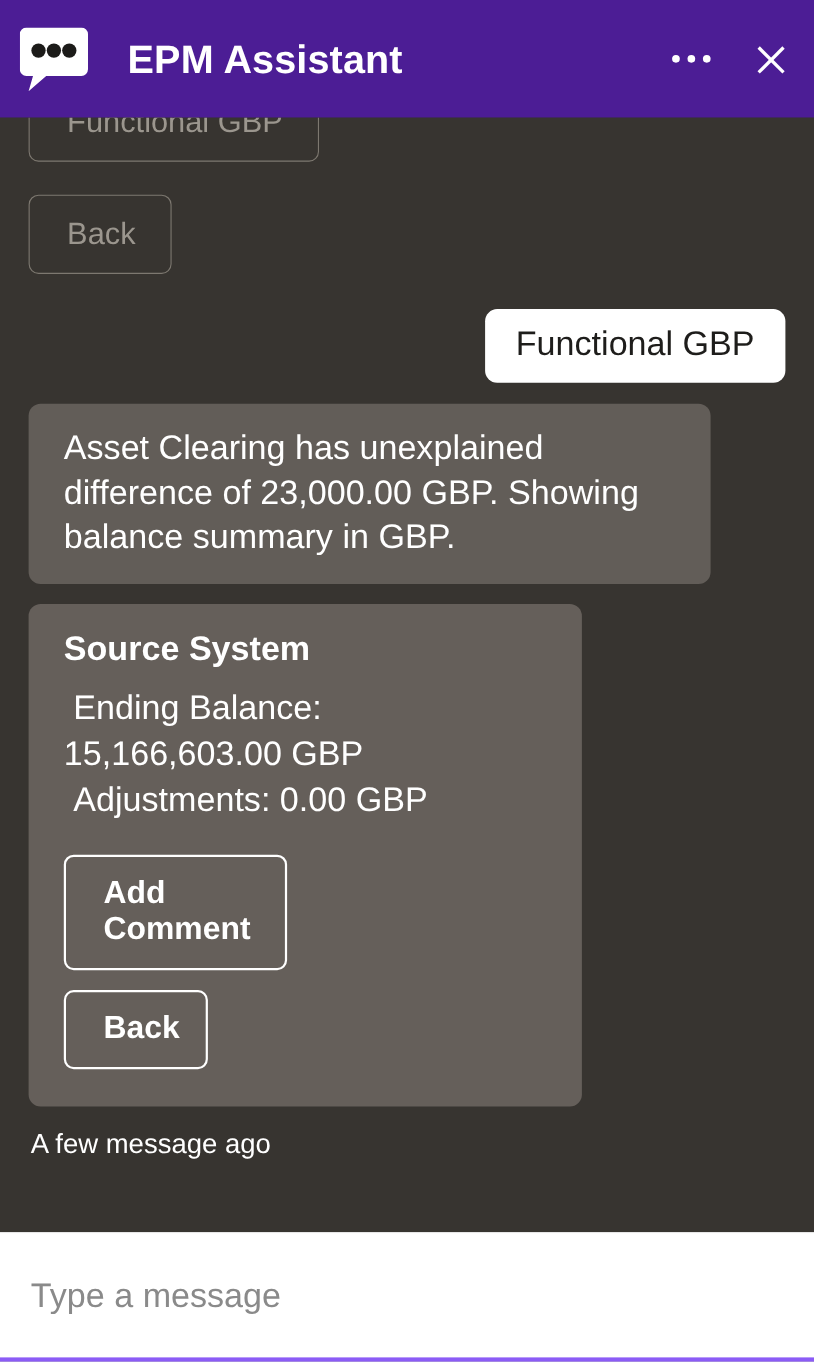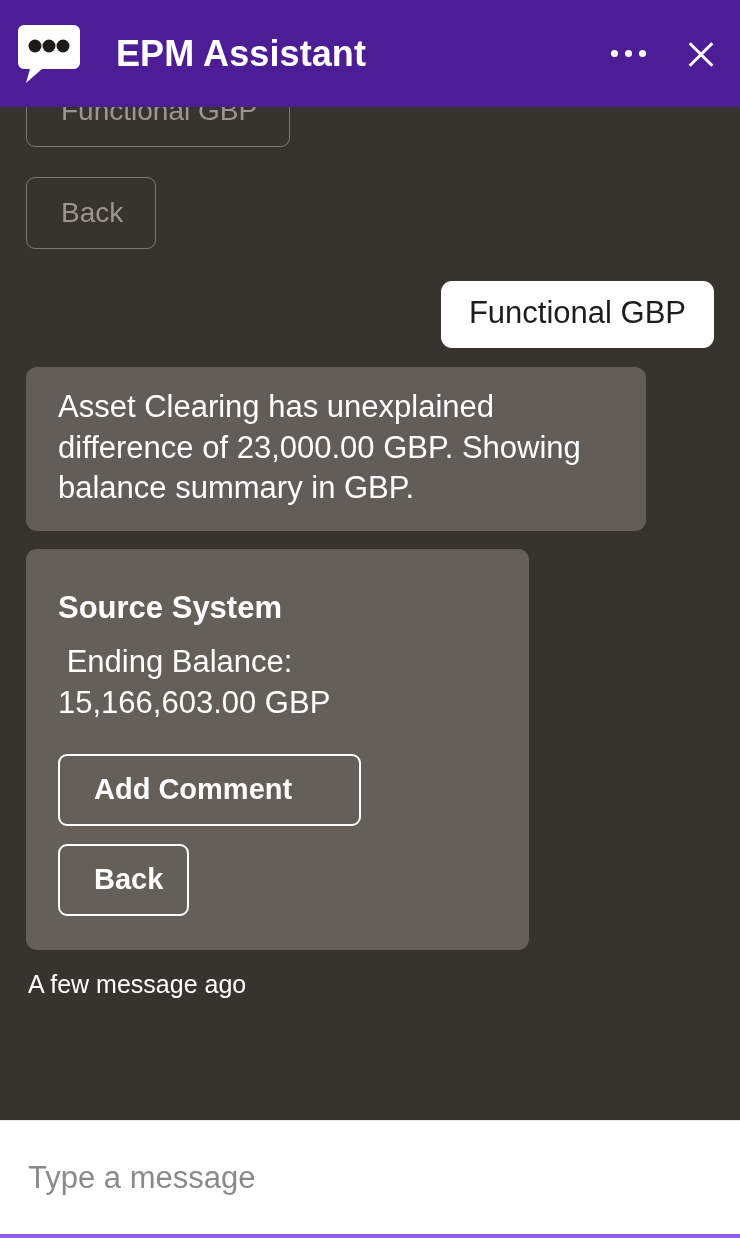--- a/index.html
+++ b/index.html
@@ -159,21 +159,21 @@
     max-width: 620px;
     box-sizing: border-box;
   }
 
   
   .card {
     margin-top: 18px;
     width: 503px;
     background: #655f5a;
     border-radius: 11px;
-    padding: 40px 30px 34px 32px;
+    padding: 22px 30px 34px 32px;
     box-sizing: border-box;
     color: #ffffff;
   }
   .card-title {
     font-size: 31px;
     font-weight: bold;
     line-height: 1.2;
     margin-bottom: 14px;
   }
   .card-line {
@@ -192,21 +192,21 @@
     color: #ffffff;
     font-family: "Liberation Sans", sans-serif;
     font-size: 29px;
     font-weight: bold;
     text-align: left;
     padding: 17px 0 18px 34px;
     margin-bottom: 18px;
     cursor: pointer;
     box-sizing: border-box;
   }
-  .card-btn.w1 { width: 303px; }
+  .card-btn.w1 { width: 203px; }
   .card-btn.w2 { width: 276px; }
   .card-btn.w3 { width: 131px; margin-bottom: 0; }
 
   .timestamp {
     color: #ffffff;
     font-size: 25px;
     margin-top: 20px;
     margin-left: 2px;
   }
 
@@ -277,20 +277,21 @@
       <div class="bubble-user">Functional GBP</div>
     </div>
 
     <div class="row-bot">
       <div class="bubble-bot">Asset Clearing has unexplained difference of 23,000.00 GBP. Showing balance summary in GBP.</div>
     </div>
 
     <div class="card">
       <div class="card-title">Source System</div>
       <div class="card-line"> Ending Balance: 15,166,603.00 GBP</div>
+      <div class="card-line"> Adjustments: 0.00 GBP</div>
 
       <div class="card-actions">
         <button class="card-btn w1">Add Comment</button>
         <button class="card-btn w3">Back</button>
       </div>
     </div>
 
     <div class="timestamp">A few message ago</div>
   </div>
 

